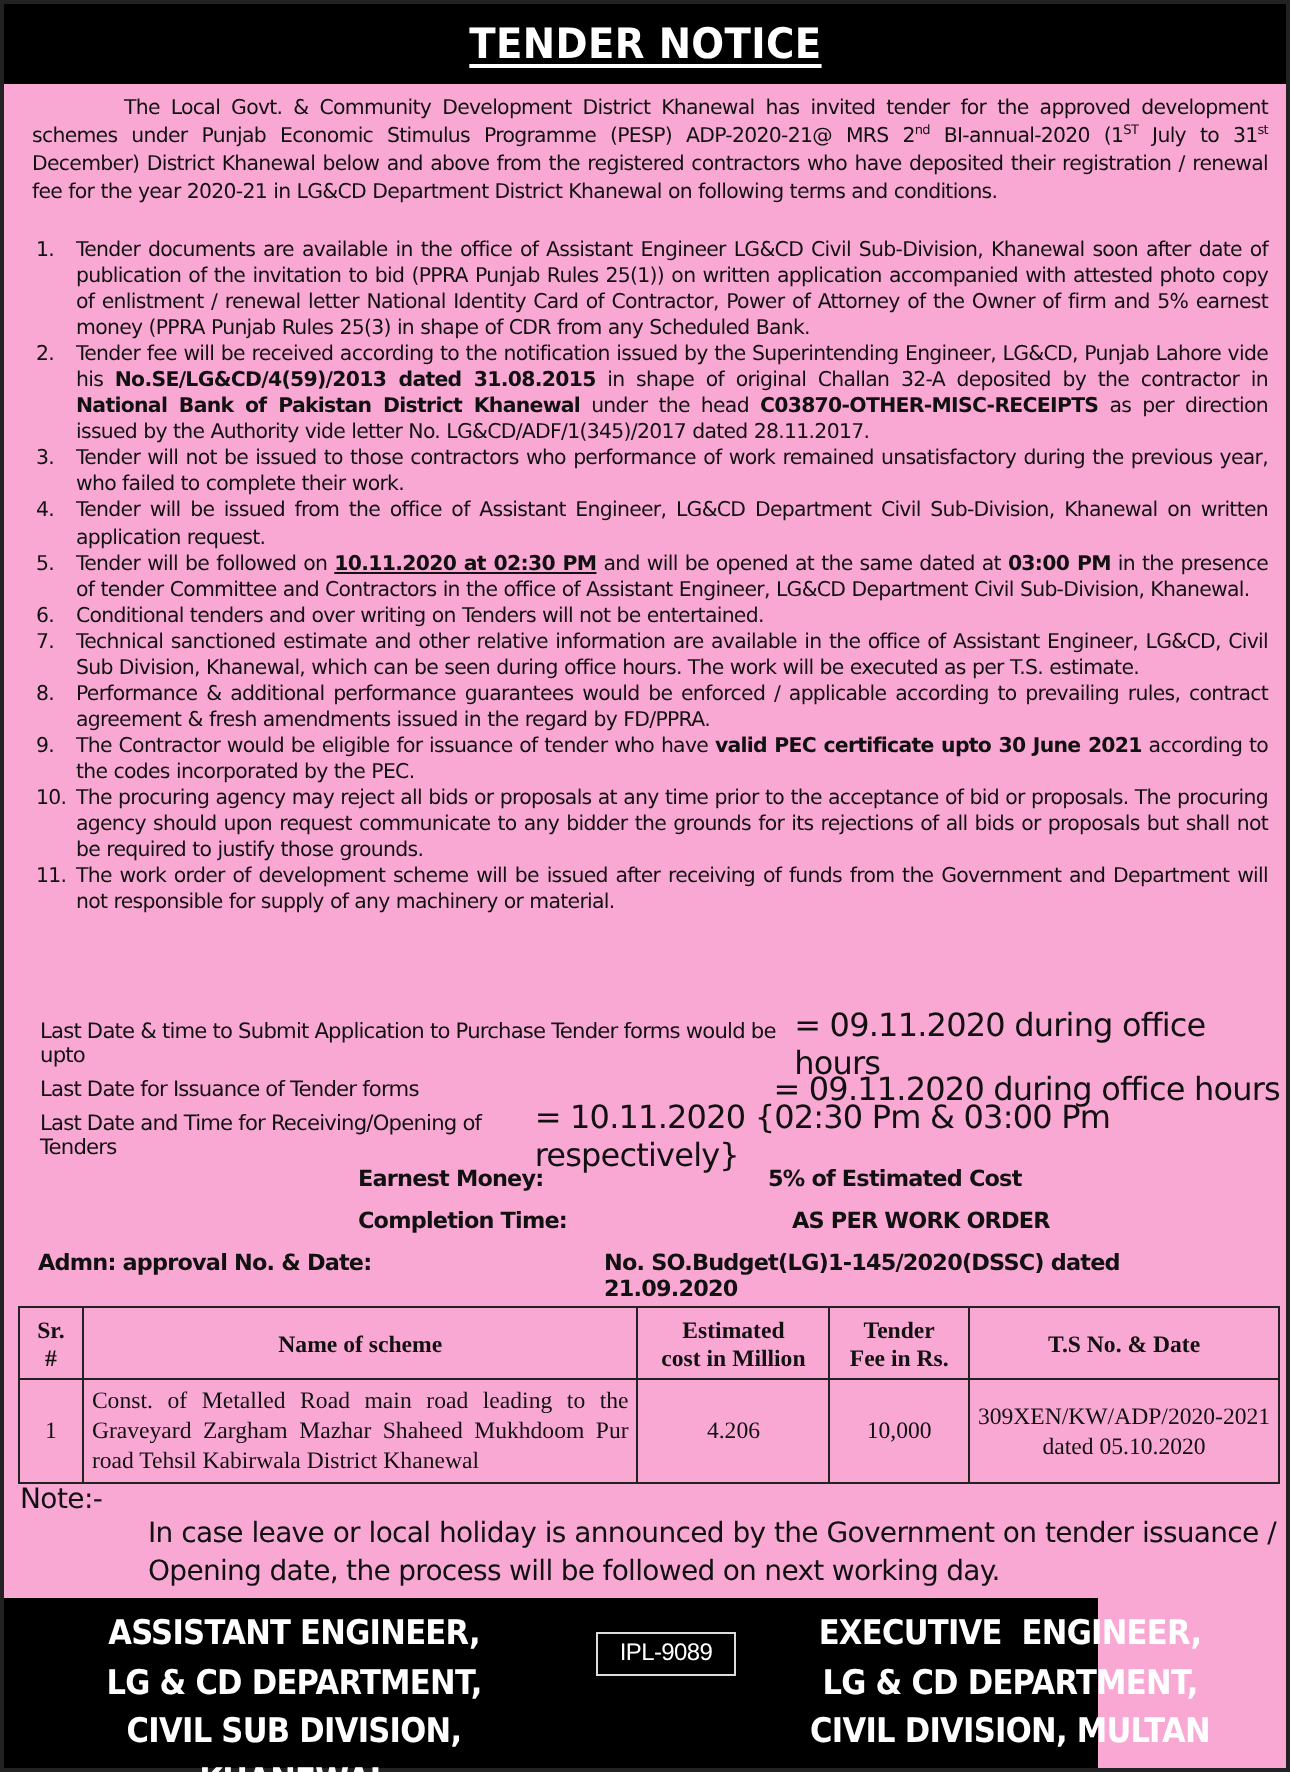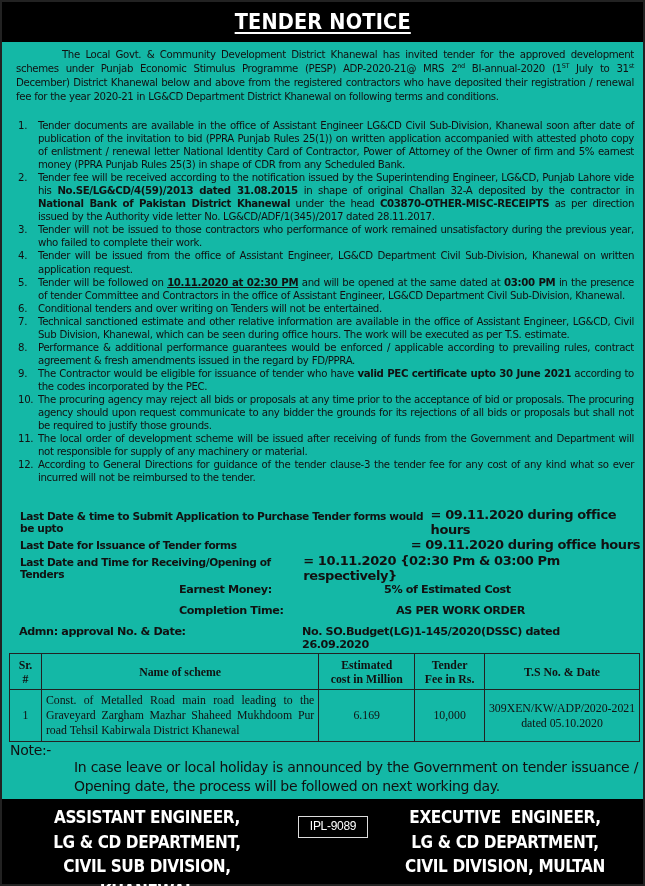--- a/index.html
+++ b/index.html
@@ -1,21 +1,21 @@
 <!DOCTYPE html>
 <html><head>
   <meta charset="utf-8">
   <style>
     * { box-sizing: border-box; margin: 0; padding: 0; }
     html, body { width: 645px; height: 886px; background: #ffffff; overflow: hidden; }
     body { font-family: "DejaVu Sans", sans-serif; color: #111; position: relative; }
 
     .page {
       position: absolute; left: 0; top: 0; width: 645px; height: 886px;
-      border: 2px solid #222; background: #14b8a6;
+      border: 2px solid #222; background: #f9a8d4;
     }
 
     
     .title-bar {
       position: absolute; left: 0; top: 0; width: 641px; height: 40px;
       background: #000; display: flex; align-items: center; justify-content: center;
     }
     .title-bar h1 {
       font-family: "DejaVu Sans", sans-serif; font-weight: bold; font-size: 21px;
       color: #fff; text-decoration: underline; text-underline-offset: 3px;
@@ -36,24 +36,24 @@
       list-style: none;
     }
     .conditions li { display: flex; text-align: justify; }
     .conditions .num { width: 22px; flex: 0 0 22px; padding-left: 2px; }
     .conditions .txt { flex: 1; }
     .b { font-weight: bold; }
     .bu { font-weight: bold; text-decoration: underline; }
 
     .dates {
       position: absolute; left: 18px; top: 508px; width: 620px;
-      font-size: 10.6px; font-weight: bold; letter-spacing: -0.4px;
+      font-size: 10.6px; font-weight: normal; letter-spacing: -0.4px;
     }
     .date-row { display: flex; justify-content: space-between; height: 23px; align-items: center; }
-    .date-row .val { font-size: 13px; }
+    .date-row .val { font-size: 16px; }
 
     .terms {
       position: absolute; left: 0; top: 578px; width: 599px;
       font-size: 11.2px; font-weight: bold; letter-spacing: -0.4px;
     }
     .term-row { position: relative; height: 21px; }
     .term-row .lbl { position: absolute; top: 3px; }
     .term-row .val { position: absolute; top: 3px; }
 
     
@@ -72,21 +72,21 @@
       position: absolute; left: 8px; top: 740px; font-size: 14px; font-weight: normal;
       letter-spacing: -0.3px;
     }
     .note-text {
       position: absolute; left: 72px; top: 756px; width: 564px;
       font-size: 14px; line-height: 19px; letter-spacing: -0.35px; text-align: justify;
     }
 
     
     .footer {
-      position: absolute; left: 0; top: 797px; width: 641px; height: 85px;
+      position: absolute; left: 0; top: 797px; width: 547px; height: 85px;
       background: #000; color: #fff;
     }
     .sig {
       position: absolute; top: 6px; font-weight: bold; font-size: 17px;
       line-height: 24.5px; text-align: center; letter-spacing: -0.4px;
       transform: scaleX(0.9);
     }
     .sig-left { left: 0px; width: 290px; transform-origin: center; }
     .sig-right { left: 368px; width: 270px; transform-origin: center; }
     .sig-right .ln { text-align: center; }
@@ -143,25 +143,21 @@
     <li>
         <span class="num">9.</span>
         <span class="txt"><span>The Contractor would be eligible for issuance of tender who have </span><span class="b">valid PEC certificate upto 30 June 2021</span><span> according to the codes incorporated by the PEC.</span></span>
       </li>
     <li>
         <span class="num">10.</span>
         <span class="txt">The procuring agency may reject all bids or proposals at any time prior to the acceptance of bid or proposals. The procuring agency should upon request communicate to any bidder the grounds for its rejections of all bids or proposals but shall not be required to justify those grounds.</span>
       </li>
     <li>
         <span class="num">11.</span>
-        <span class="txt">The local order of development scheme will be issued after receiving of funds from the Government and Department will not responsible for supply of any machinery or material.</span>
-      </li>
-    <li>
-        <span class="num">12.</span>
-        <span class="txt">According to General Directions for guidance of the tender clause-3 the tender fee for any cost of any kind what so ever incurred will not be reimbursed to the tender.</span>
+        <span class="txt">The work order of development scheme will be issued after receiving of funds from the Government and Department will not responsible for supply of any machinery or material.</span>
       </li>
   </ol>
 
   <div class="dates">
     <div class="date-row">
       <span>Last Date &amp; time to Submit Application to Purchase Tender forms would be upto</span>
       <span class="val">= 09.11.2020 during office hours</span>
     </div>
     <div class="date-row">
       <span>Last Date for Issuance of Tender forms</span>
@@ -177,21 +173,21 @@
     <div class="term-row">
       <span class="lbl" style="left:177px">Earnest Money:</span>
       <span class="val" style="left:382px">5% of Estimated Cost</span>
     </div>
     <div class="term-row">
       <span class="lbl" style="left:177px">Completion Time:</span>
       <span class="val" style="left:394px; ">AS PER WORK ORDER</span>
     </div>
     <div class="term-row">
       <span class="lbl" style="left:17px">Admn: approval No. &amp; Date:</span>
-      <span class="val" style="left:300px">No. SO.Budget(LG)1-145/2020(DSSC) dated 26.09.2020</span>
+      <span class="val" style="left:300px">No. SO.Budget(LG)1-145/2020(DSSC) dated 21.09.2020</span>
     </div>
   </div>
 
   <table class="scheme-table">
     <colgroup>
       <col style="width:32px">
       <col style="width:278px">
       <col style="width:96px">
       <col style="width:70px">
       <col style="width:155px">
@@ -202,21 +198,21 @@
         <th>Name of scheme</th>
         <th><span>Estimated</span><br><span>cost in Million</span></th>
         <th><span>Tender</span><br><span>Fee in Rs.</span></th>
         <th>T.S No. &amp; Date</th>
       </tr>
     </thead>
     <tbody>
       <tr>
         <td>1</td>
         <td class="name">Const. of Metalled Road main road leading to the Graveyard Zargham Mazhar Shaheed Mukhdoom Pur road Tehsil Kabirwala District Khanewal</td>
-        <td>6.169</td>
+        <td>4.206</td>
         <td>10,000</td>
         <td><span>309XEN/KW/ADP/2020-2021</span><br><span>dated 05.10.2020</span></td>
       </tr>
     </tbody>
   </table>
 
   <div class="note-label">Note:-</div>
   <p class="note-text">In case leave or local holiday is announced by the Government on tender issuance / Opening date, the process will be followed on next working day.</p>
 
   <div class="footer">

